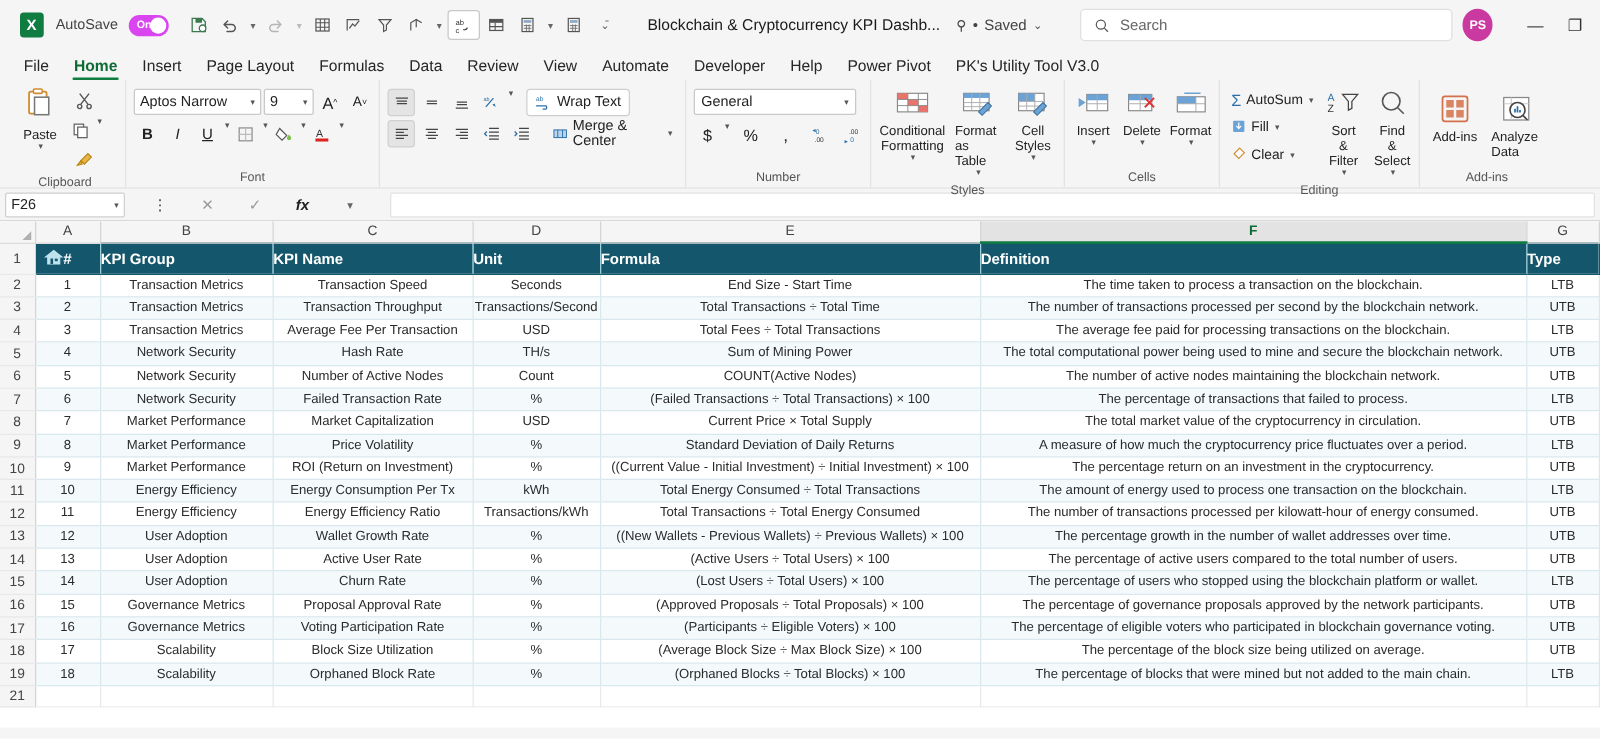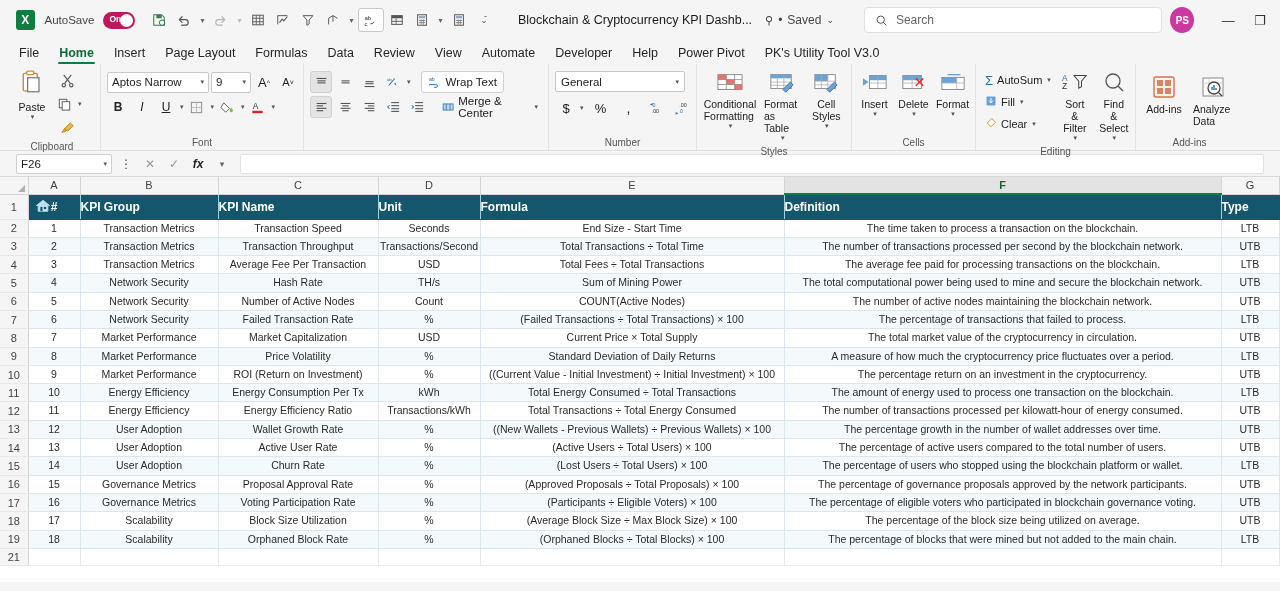--- a/index.html
+++ b/index.html
@@ -18,21 +18,21 @@
     height: 40px; display: flex; align-items: center;
     background: #f5f5f5; padding: 0 6px; gap: 4px;
   }
   .xl-logo {
     width: 20px; height: 20px; border-radius: 3px; background:#107c41;
     color:#fff; font-size: 12px; font-weight: bold; display:flex;
     align-items:center; justify-content:center; margin-left:10px; margin-right:6px;
   }
   .autosave-label { font-size: 11.5px; color:#444; margin-right:5px; }
   .toggle {
-    width: 34px; height: 17px; border-radius: 9px; background:#be185d;
+    width: 34px; height: 17px; border-radius: 9px; background:#d946ef;
     position: relative; display:inline-block;
   }
   .toggle .knob {
     position:absolute; right:2px; top:2px; width:13px; height:13px;
     border-radius:50%; background:#fff;
   }
   .toggle .on {
     position:absolute; left:6px; top:2px; font-size:8.5px; color:#fff; font-weight:600;
   }
   .qat { display:flex; align-items:center; gap:1px; margin-left:8px; }
@@ -97,21 +97,21 @@
   .glabel {
     font-size: 10px; color:#555; text-align:center; height:15px; line-height:15px;
     position:relative;
   }
   .bigbtn {
     display:flex; flex-direction:column; align-items:center; justify-content:flex-start;
     font-size:10.5px; color:#222; padding: 2px 4px; border-radius:3px; min-width:36px;
     line-height: 1.15;
   }
   .bigbtn .ic { margin-bottom:2px; }
-  .smallrow { display:flex; align-items:center; gap:2px; }
+  .smallrow { display:flex; gap:2px; }
   .sbtn {
     height:22px; min-width:22px; display:flex; align-items:center; justify-content:center;
     border-radius:3px; font-size:12px; color:#222; padding: 0 2px;
   }
   .sbtn.sel { background:#e4e4e4; border:1px solid #d0d0d0; }
   .caret { font-size:7px; color:#555; margin-left:1px; }
   .fontname {
     width: 102px; height:21px; border:1px solid #c9c9c9; background:#fff; border-radius:2px;
     font-size:11.5px; color:#222; display:flex; align-items:center; padding:0 4px;
     justify-content:space-between;
@@ -134,21 +134,21 @@
     height:22px; display:flex; align-items:center; gap:4px; font-size:11.5px;
     padding: 0 4px; border-radius:3px; color:#222;
   }
   .col2 { display:flex; flex-direction:column; gap:2px; }
   .edrow { display:flex; align-items:center; gap:4px; font-size:11px; color:#222; height:20px;
       padding: 0 3px; border-radius:3px; }
 
   
   .fbar {
     height: 26px; display:flex; align-items:center; background:#f5f5f5;
-    border-bottom:1px solid #d8d8d8; padding: 0 16px; gap:4px;text-align:center;
+    border-bottom:1px solid #d8d8d8; padding: 0 4px; gap:18px;text-align:center;
   }
   .namebox {
     width: 96px; height:20px; background:#fff; border:1px solid #d0d0d0; border-radius:2px;
     display:flex; align-items:center; justify-content:space-between; padding: 0 4px;
     font-size:11.5px; color:#222;
   }
   .fbicon { width:20px; height:20px; display:flex; align-items:center; justify-content:center;
      font-size:12px; color:#999; }
   .finput {
     flex:1 1 auto; height:20px; background:#fff; border:1px solid #e2e2e2;
@@ -525,21 +525,21 @@
         <div class="bigbtn" style="width:58px">
           <span class="ic">
             <svg width="26" height="22" viewBox="0 0 28 22">
                 <rect x="1" y="2" width="26" height="16" fill="#fff" stroke="#888" stroke-width="1"></rect>
                 <rect x="1" y="2" width="9" height="5.3" fill="#e8736a"></rect>
                 <rect x="10" y="7.3" width="9" height="5.3" fill="#e8736a"></rect>
                 <rect x="19" y="12.6" width="8" height="5.4" fill="#e8736a"></rect>
                 <path d="M10 2v16M19 2v16M1 7.3h26M1 12.6h26" stroke="#888" stroke-width=".8"></path>
               </svg>
           </span>
-          <span style="">Conditional Formatting</span>
+          <span style="text-align:center">Conditional Formatting</span>
           <span class="caret">▾</span>
         </div>
         <div class="bigbtn" style="width:48px">
           <span class="ic">
             <svg width="26" height="22" viewBox="0 0 28 22">
                 <rect x="2" y="2" width="22" height="15" fill="#fff" stroke="#888" stroke-width="1"></rect>
                 <rect x="2" y="2" width="22" height="4" fill="#6ba3d6"></rect>
                 <path d="M9 2v15M16 2v15M2 10h22M2 13.5h22" stroke="#aaa" stroke-width=".8"></path>
                 <path d="M15 18l8-8 3 3-8 8z" fill="#6ba3d6" stroke="#3a6f9e" stroke-width=".9"></path>
               </svg>

